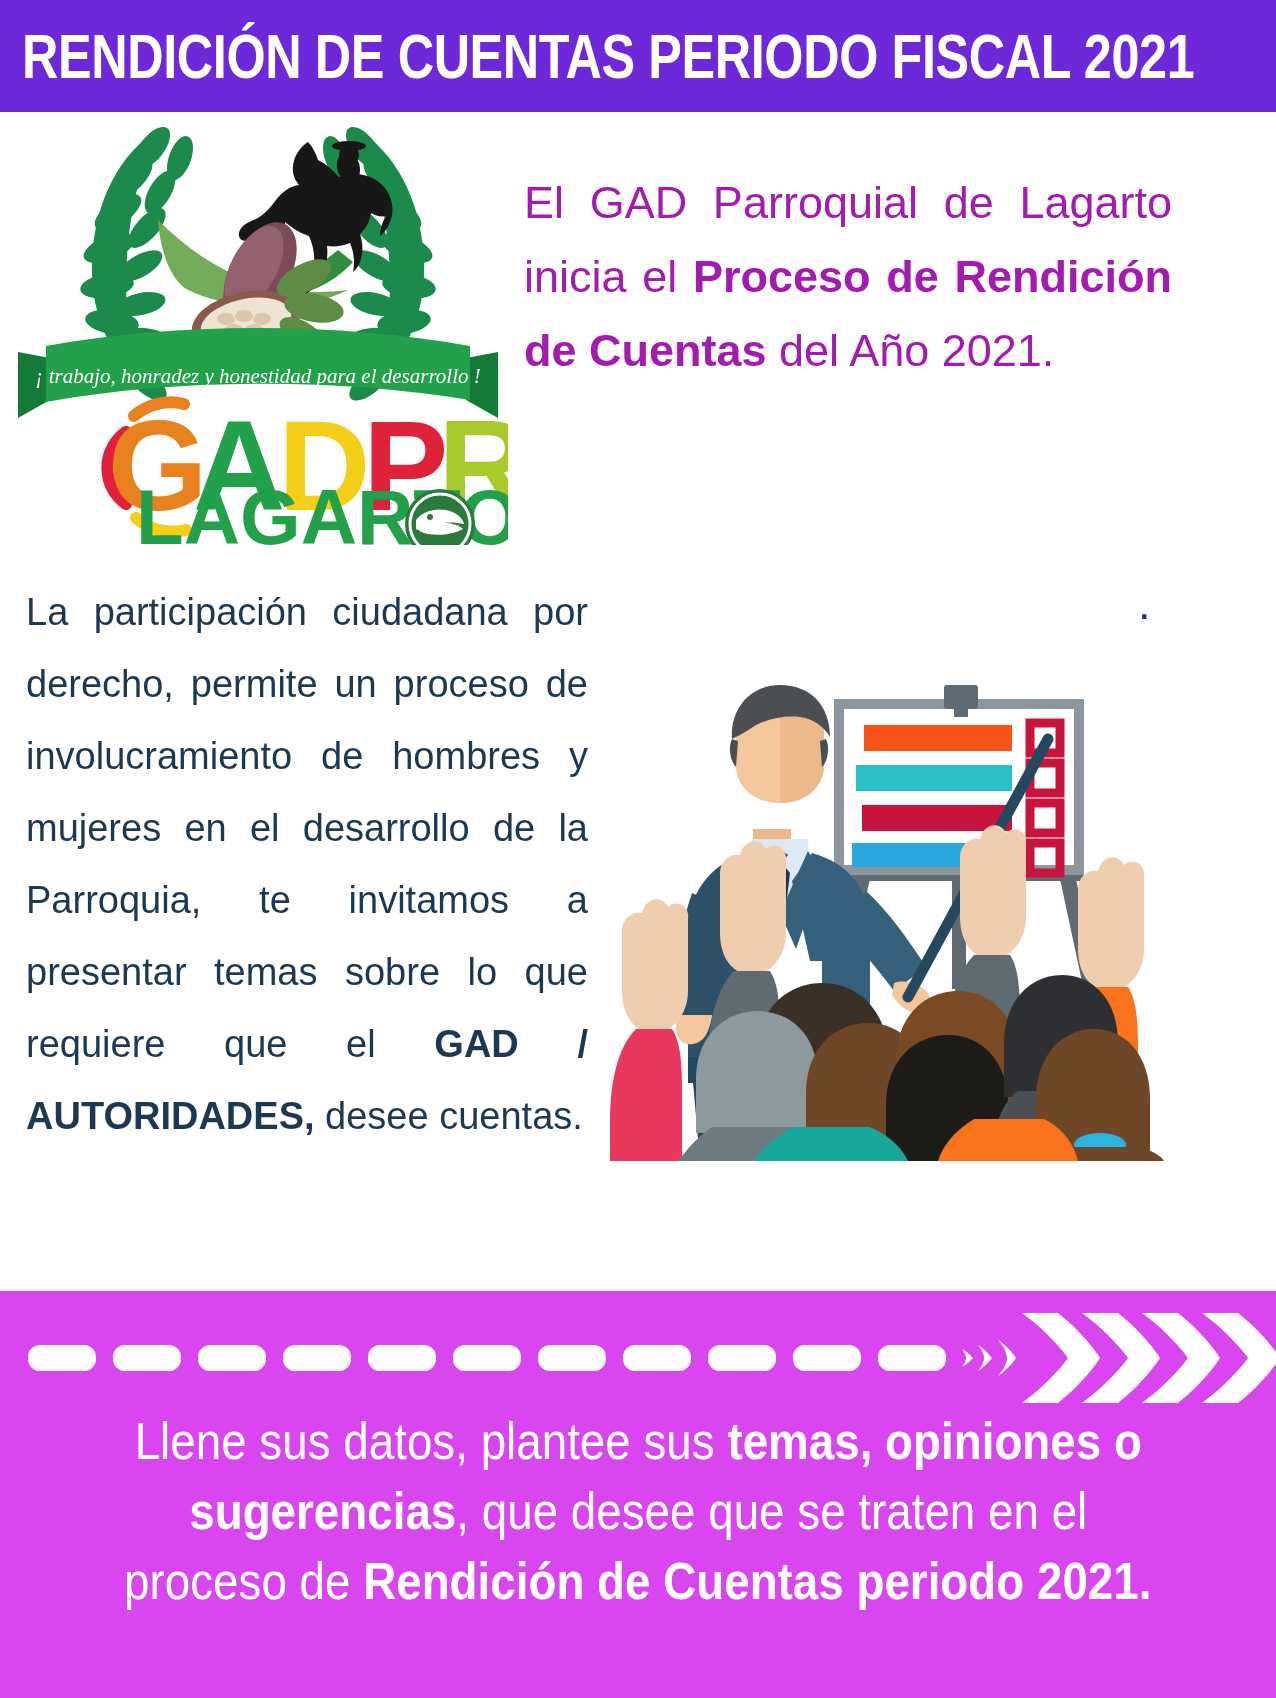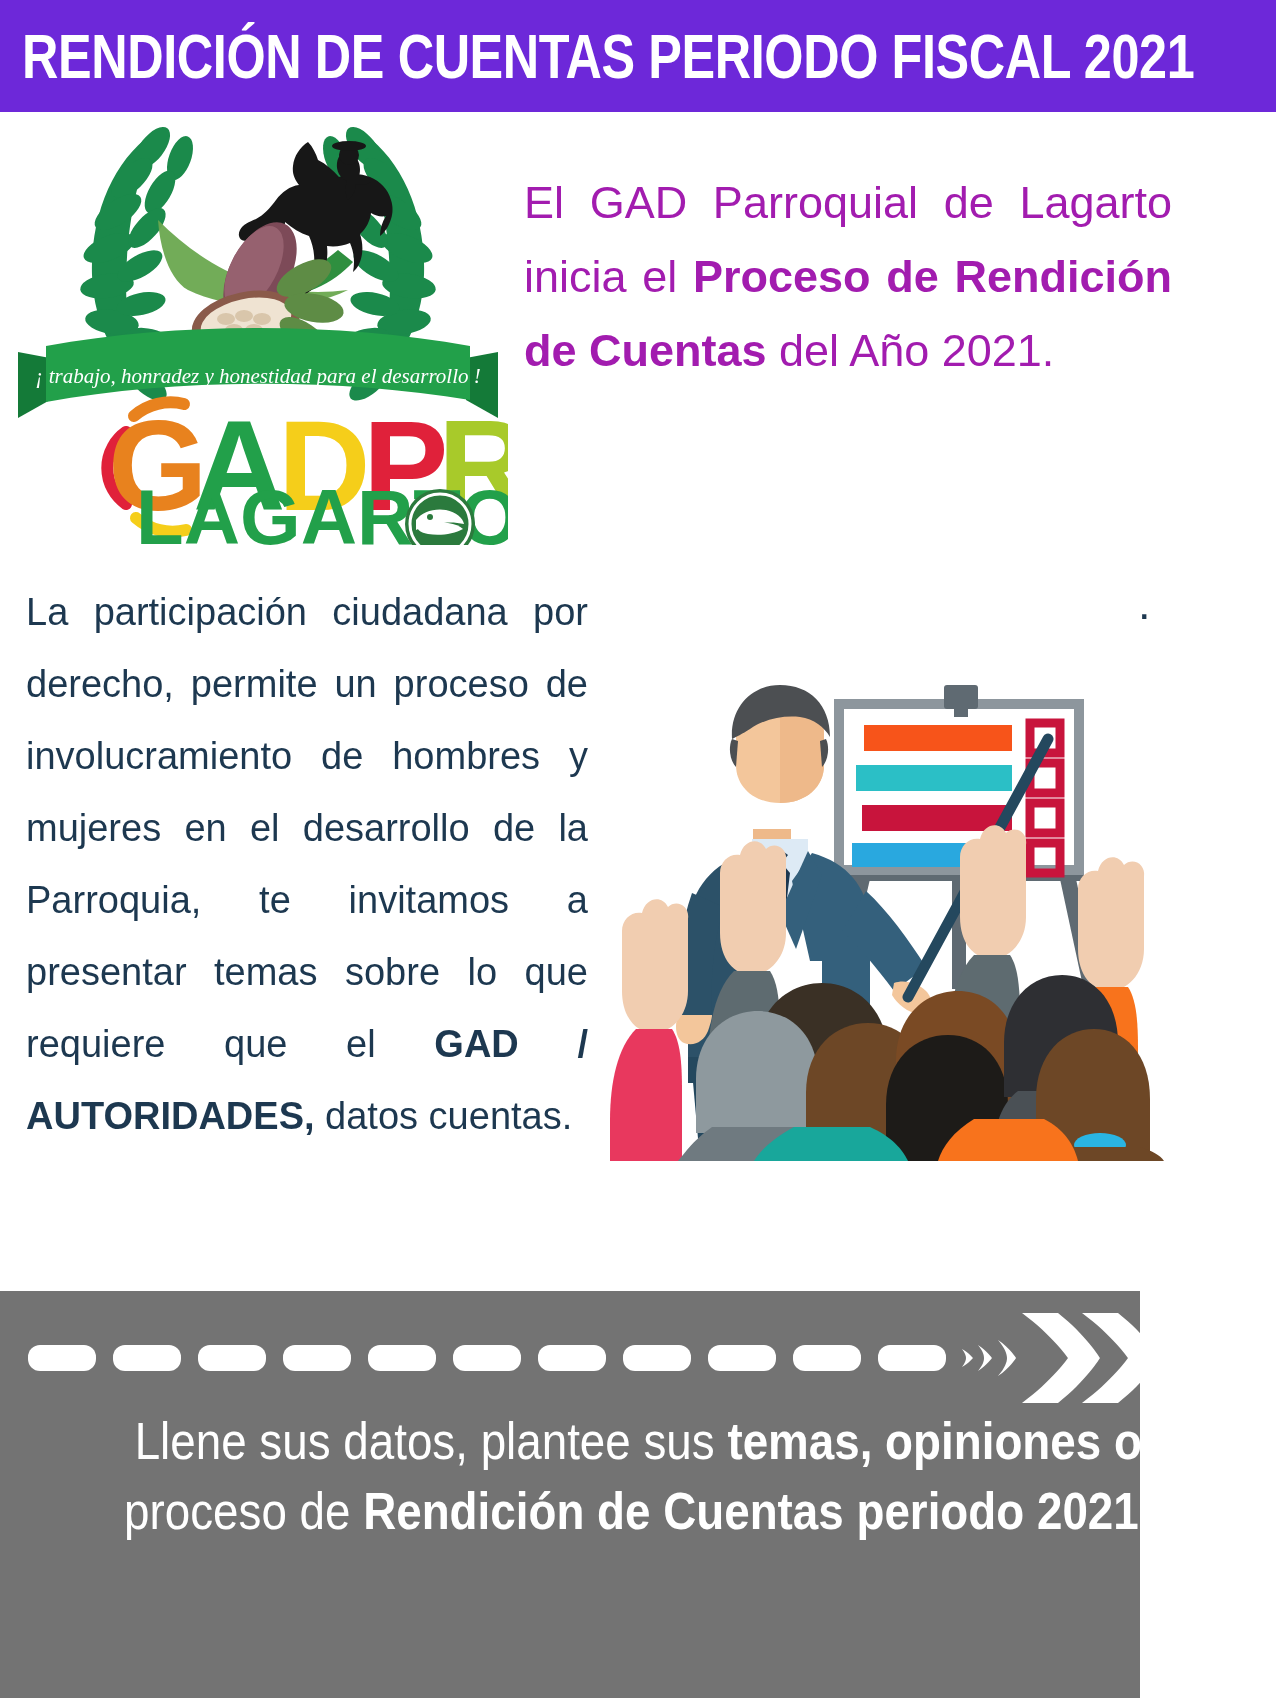--- a/index.html
+++ b/index.html
@@ -70,22 +70,22 @@
     text-align:justify;
     text-justify:inter-word;
   }
   .body-text b{font-weight:bold;}
 
   .illus{position:absolute;left:608px;top:95px;width:556px;height:500px;}
   .illus svg{display:block;width:556px;height:500px;}
 
   
   .footer{
-    position:absolute;left:0;top:1291px;width:1140px;height:407px;
-    background:#737373;
+    position:absolute;left:0;top:1291px;width:1276px;height:407px;
+    background:#d946ef;
   }
   .arrow-band{
     position:absolute;left:0;top:22px;width:1276px;height:90px;
   }
   .arrow-band svg{display:block;width:1276px;height:90px;}
 
   .footer-text{
     position:absolute;left:30px;top:115px;width:1216px;
     color:#ffffff;
     font-size:52px;
@@ -217,21 +217,21 @@
 
     <div class="intro-text">
       <span>El GAD Parroquial de Lagarto inicia el </span><b>Proceso de Rendición de Cuentas</b><span> del Año 2021.</span>
     </div>
     <div class="stray-dot">.</div>
   </div>
 
   <div class="mid-section">
 
     <div class="body-text">
-      <span>La participación ciudadana por derecho, permite un proceso de involucramiento de hombres y mujeres en el desarrollo de la Parroquia, te invitamos a presentar temas sobre lo que requiere que el </span><b>GAD / AUTORIDADES,</b><span> datos cuentas.</span>
+      <span>La participación ciudadana por derecho, permite un proceso de involucramiento de hombres y mujeres en el desarrollo de la Parroquia, te invitamos a presentar temas sobre lo que requiere que el </span><b>GAD / AUTORIDADES,</b><span> desee cuentas.</span>
     </div>
 
     <div class="illus">
       <svg viewBox="0 0 556 500" xmlns="http://www.w3.org/2000/svg">
 
         <g fill="#5f6a72">
           <rect x="226" y="208" width="250" height="12" rx="3"></rect>
           <polygon points="246,218 262,218 236,330 220,330"></polygon>
           <polygon points="452,218 468,218 492,330 476,330"></polygon>
           <rect x="344" y="218" width="14" height="110"></rect>
@@ -383,17 +383,18 @@
           <path d="M1022 0 C1052 22 1068 45 1068 45 C1068 45 1052 68 1022 90 L1058 90 C1086 68 1100 45 1100 45 C1100 45 1086 22 1058 0 Z"></path>
           <path d="M1082 0 C1112 22 1128 45 1128 45 C1128 45 1112 68 1082 90 L1118 90 C1146 68 1160 45 1160 45 C1160 45 1146 22 1118 0 Z"></path>
           <path d="M1142 0 C1172 22 1188 45 1188 45 C1188 45 1172 68 1142 90 L1178 90 C1206 68 1220 45 1220 45 C1220 45 1206 22 1178 0 Z"></path>
           <path d="M1202 0 C1232 22 1248 45 1248 45 C1248 45 1232 68 1202 90 L1238 90 C1266 68 1280 45 1280 45 C1280 45 1266 22 1238 0 Z"></path>
         </g>
       </svg>
     </div>
 
     <div class="footer-text">
       <span class="fline"><span class="narrow"><span>Llene sus datos, plantee sus </span><b>temas, opiniones o</b></span></span>
+      <span class="fline"><span class="narrow"><b>sugerencias</b><span>,  que  desee que se traten en el</span></span></span>
       <span class="fline"><span class="narrow"><span>proceso de </span><b>Rendición de Cuentas periodo 2021.</b></span></span>
     </div>
   </div>
 
 </div>
 
 </body></html>

